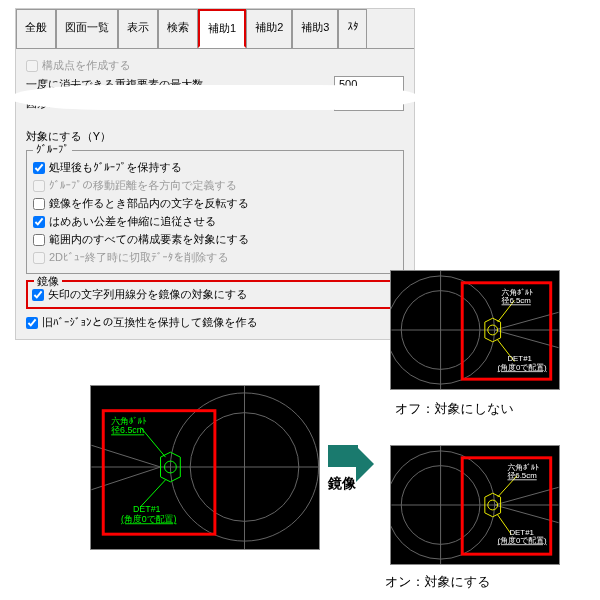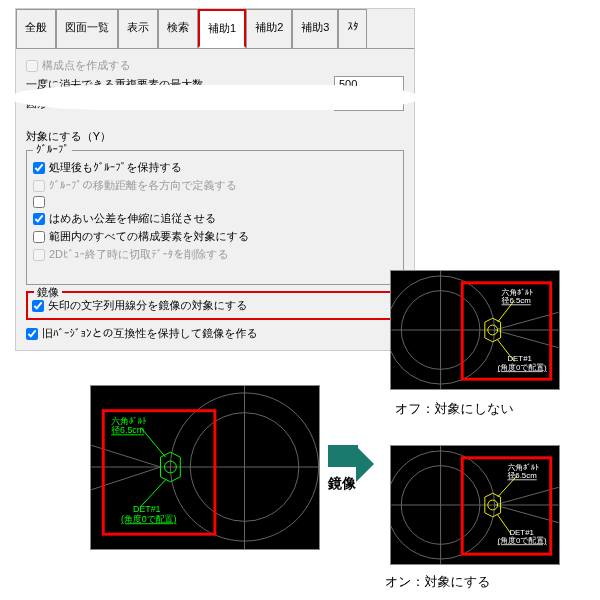--- a/index.html
+++ b/index.html
@@ -7,21 +7,21 @@
   
   .panel { position: absolute; left: 15px; top: 8px; width: 400px; background: #f0f0f0; border: 1px solid #ccc; }
   .tabs { display: flex; background: #f0f0f0; border-bottom: 1px solid #999; }
   .tab { padding: 10px 8px; border: 1px solid #999; border-bottom: none; background: #f0f0f0; font-size: 11px; cursor: pointer; }
   .tab.active { background: #fff; border: 2px solid #d00; border-bottom: 2px solid #fff; position: relative; z-index: 2; }
   .content { padding: 6px 10px; background: #f0f0f0; }
   .row { display: flex; align-items: center; margin: 3px 0; gap: 4px; }
   .chk { width: 12px; height: 12px; flex-shrink: 0; }
   .disabled { color: #999; }
   .inp { border: 1px solid #999; background: #fff; padding: 1px 4px; font-size: 11px; width: 70px; display:inline-block; height:16px; }
-  .gbox { border: 1px solid #999; margin: 6px 0; padding: 6px 6px 19px; position: relative; }
+  .gbox { border: 1px solid #999; margin: 6px 0; padding: 6px 6px 5px; position: relative; }
   .gtitle { position: absolute; top: -8px; left: 6px; background: #f0f0f0; padding: 0 3px; font-size: 11px; }
   .red-frame { border: 2px solid #d00; padding: 2px 4px; }
   .torn { position: absolute; left: 10px; top: 85px; width: 410px; height: 25px; background: #fff; border-radius: 50% / 100%; z-index: 5; }
   
   .cad { position: absolute; background: #000; border: 1px solid #888; }
   .cad-left { left: 90px; top: 385px; width: 230px; height: 165px; }
   .cad-top { left: 390px; top: 270px; width: 170px; height: 120px; }
   .cad-bot { left: 390px; top: 445px; width: 170px; height: 120px; }
   
   .arrow { position: absolute; left: 328px; top: 445px; }
@@ -71,20 +71,21 @@
       <div class="row">
           <input type="checkbox" class="chk" checked="" style="">
           <span>処理後もｸﾞﾙｰﾌﾟを保持する</span>
         </div>
       <div class="row disabled">
           <input type="checkbox" class="chk" disabled="" style="">
           <span>ｸﾞﾙｰﾌﾟの移動距離を各方向で定義する</span>
         </div>
       <div class="row">
           <input type="checkbox" class="chk" style="">
+          <span>鏡像を作るとき部品内の文字を反転する</span>
         </div>
       <div class="row">
           <input type="checkbox" class="chk" checked="" style="">
           <span>はめあい公差を伸縮に追従させる</span>
         </div>
       <div class="row">
           <input type="checkbox" class="chk" style="">
           <span>範囲内のすべての構成要素を対象にする</span>
         </div>
       <div class="row disabled">

